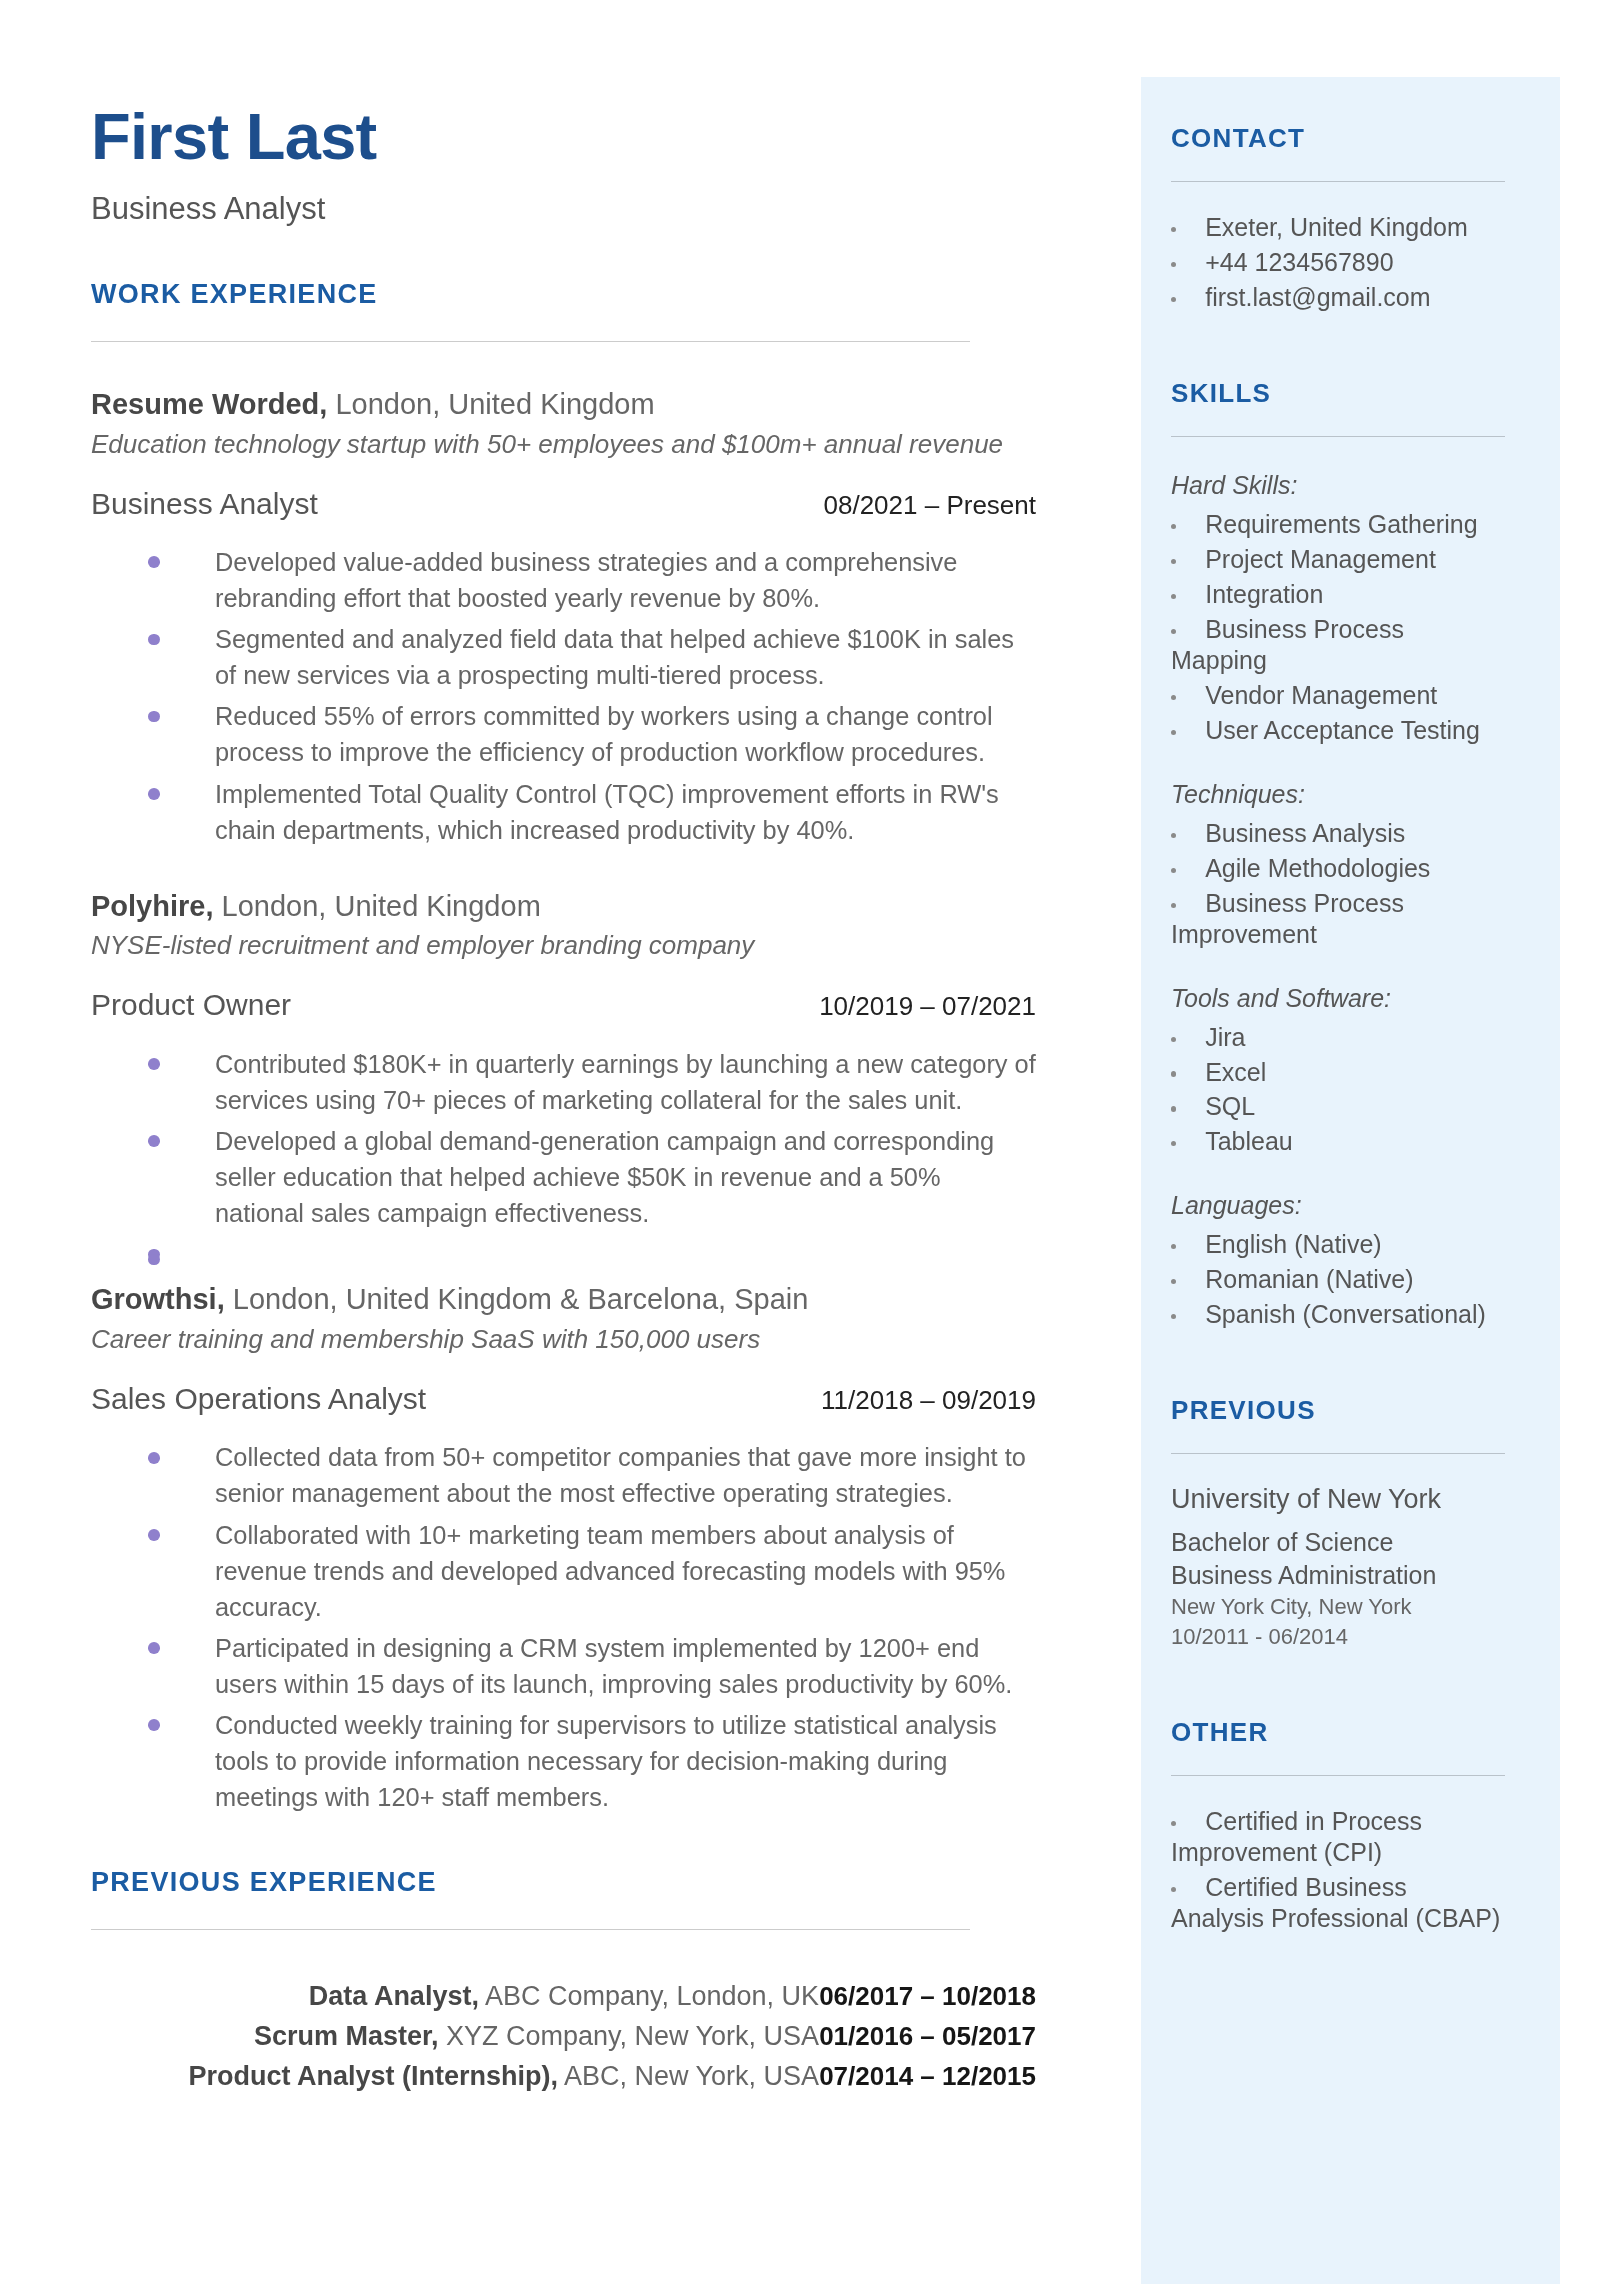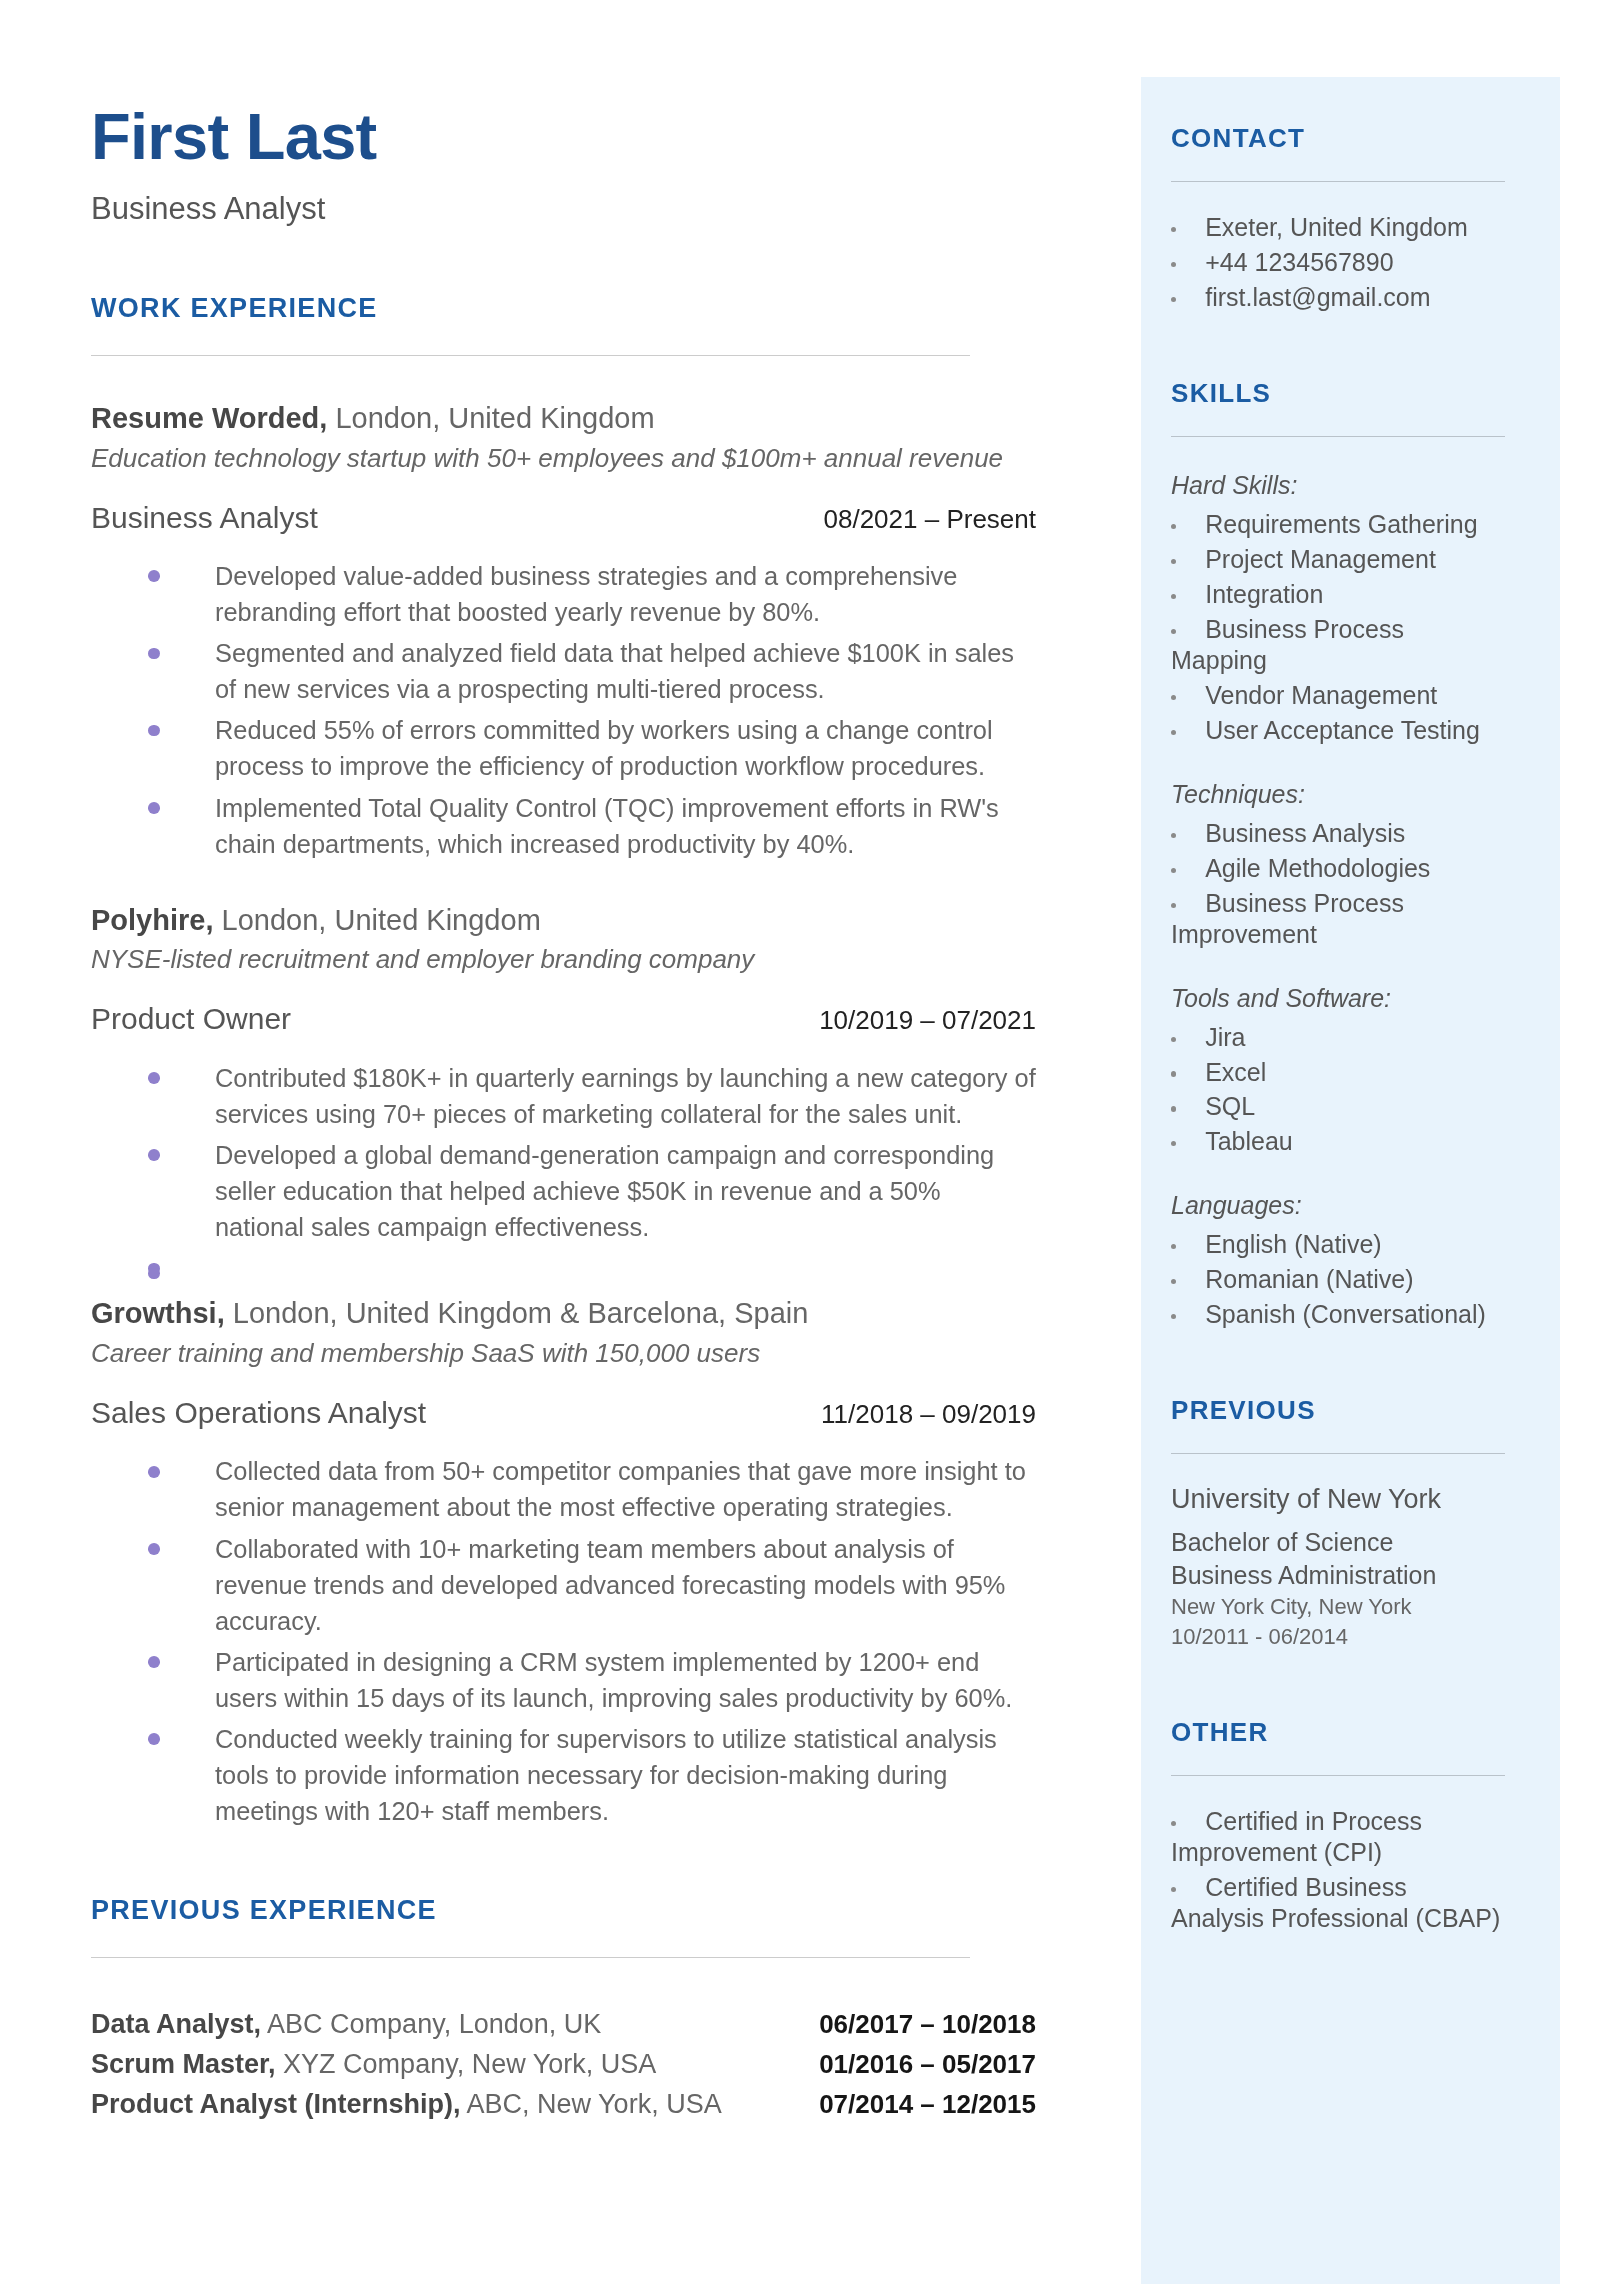--- a/index.html
+++ b/index.html
@@ -8,40 +8,40 @@
 
   .page { position:absolute; inset:0; overflow:hidden;border-radius:27px; }
 
   
   .main { position:absolute; left:91px; top:103px; width:945px; }
   .name { font-size:65px; font-weight:700; color:var(--name_color,#1D4E8C);
     line-height:68px; letter-spacing:-0.7px; }
   .subtitle { font-size:31px; color:#555; margin-top:19.5px; }
 
   .sec-heading { font-size:27px; font-weight:700; color:var(--accent_heading,#1B5CA3);
-    letter-spacing:1.3px; margin-top:66px; }
+    letter-spacing:1.3px; margin-top:52px; }
   .divider { height:1.3px; background:#ccc; width:879px; margin-top:31px; margin-bottom:46px; }
 
   .job + .job { margin-top:42px; }
   .company-line { font-size:29px; color:#666; }
   .company-bold { font-weight:700; color:#474747; }
   .job-desc { font-size:26px; font-style:italic; color:#666; margin-top:7.8px; }
   .role-row { display:flex; justify-content:space-between; align-items:baseline; margin-top:27px; }
   .role { font-size:30px; color:#555; }
   .dates { font-size:26px; color:#222; font-weight:500; }
 
   .bullets { margin-top:23.4px; }
   .bullet { display:flex; font-size:25.4px; color:#666; line-height:36px; }
   .bullet + .bullet { margin-top:5.2px; }
   .dot { flex:0 0 124px; position:relative; }
   .dot::after { content:""; position:absolute; left:57px; top:12.4px; width:11.7px; height:11.7px;
     border-radius:50%; background:var(--bullet_purple,#8F80CC); }
   .bullet-text { flex:1; }
 
-  .prev-row { display:flex; justify-content:space-between; align-items:baseline; line-height:40px; }
+  .prev-row { display:flex; justify-content:flex-end; align-items:baseline; line-height:40px; }
   .prev-left { font-size:27px; color:#666; }
   .prev-role { font-weight:700; color:#474747; }
   .prev-dates { font-size:26px; font-weight:700; color:#161616; }
 
   
   .sidebar { position:absolute; left:1141px; top:77px; right:57px; bottom:0;
     background:var(--sidebar_bg,#E8F3FC); padding:46px 55px 39px 30px; }
   .side-section + .side-section { margin-top:65px; }
   .side-heading { font-size:26px; font-weight:700; color:var(--accent_heading,#1B5CA3);
     letter-spacing:1.3px; }

